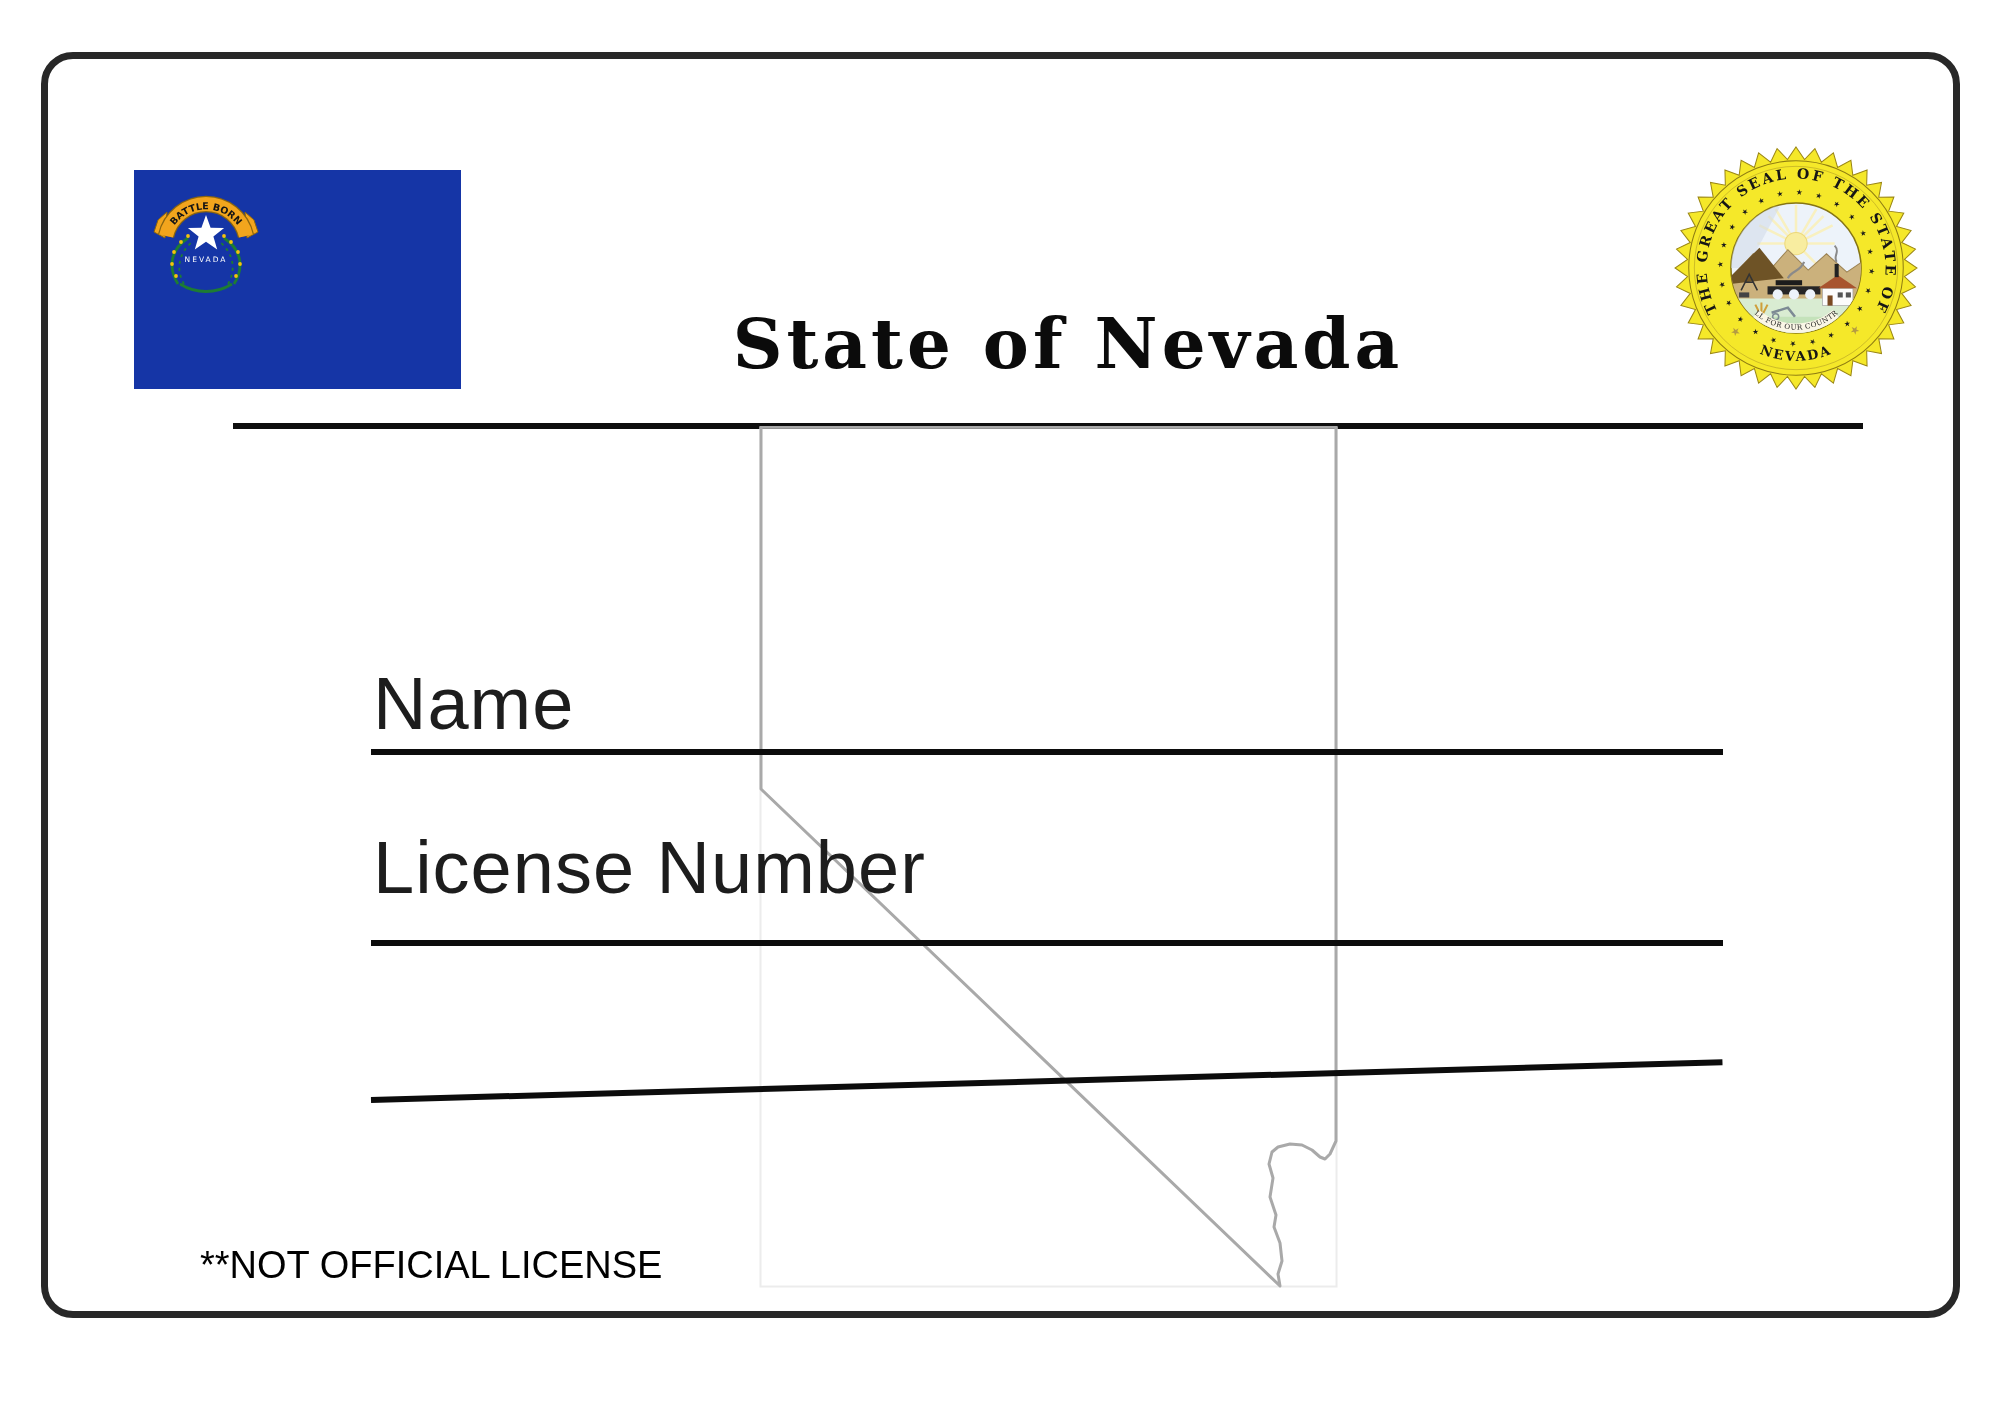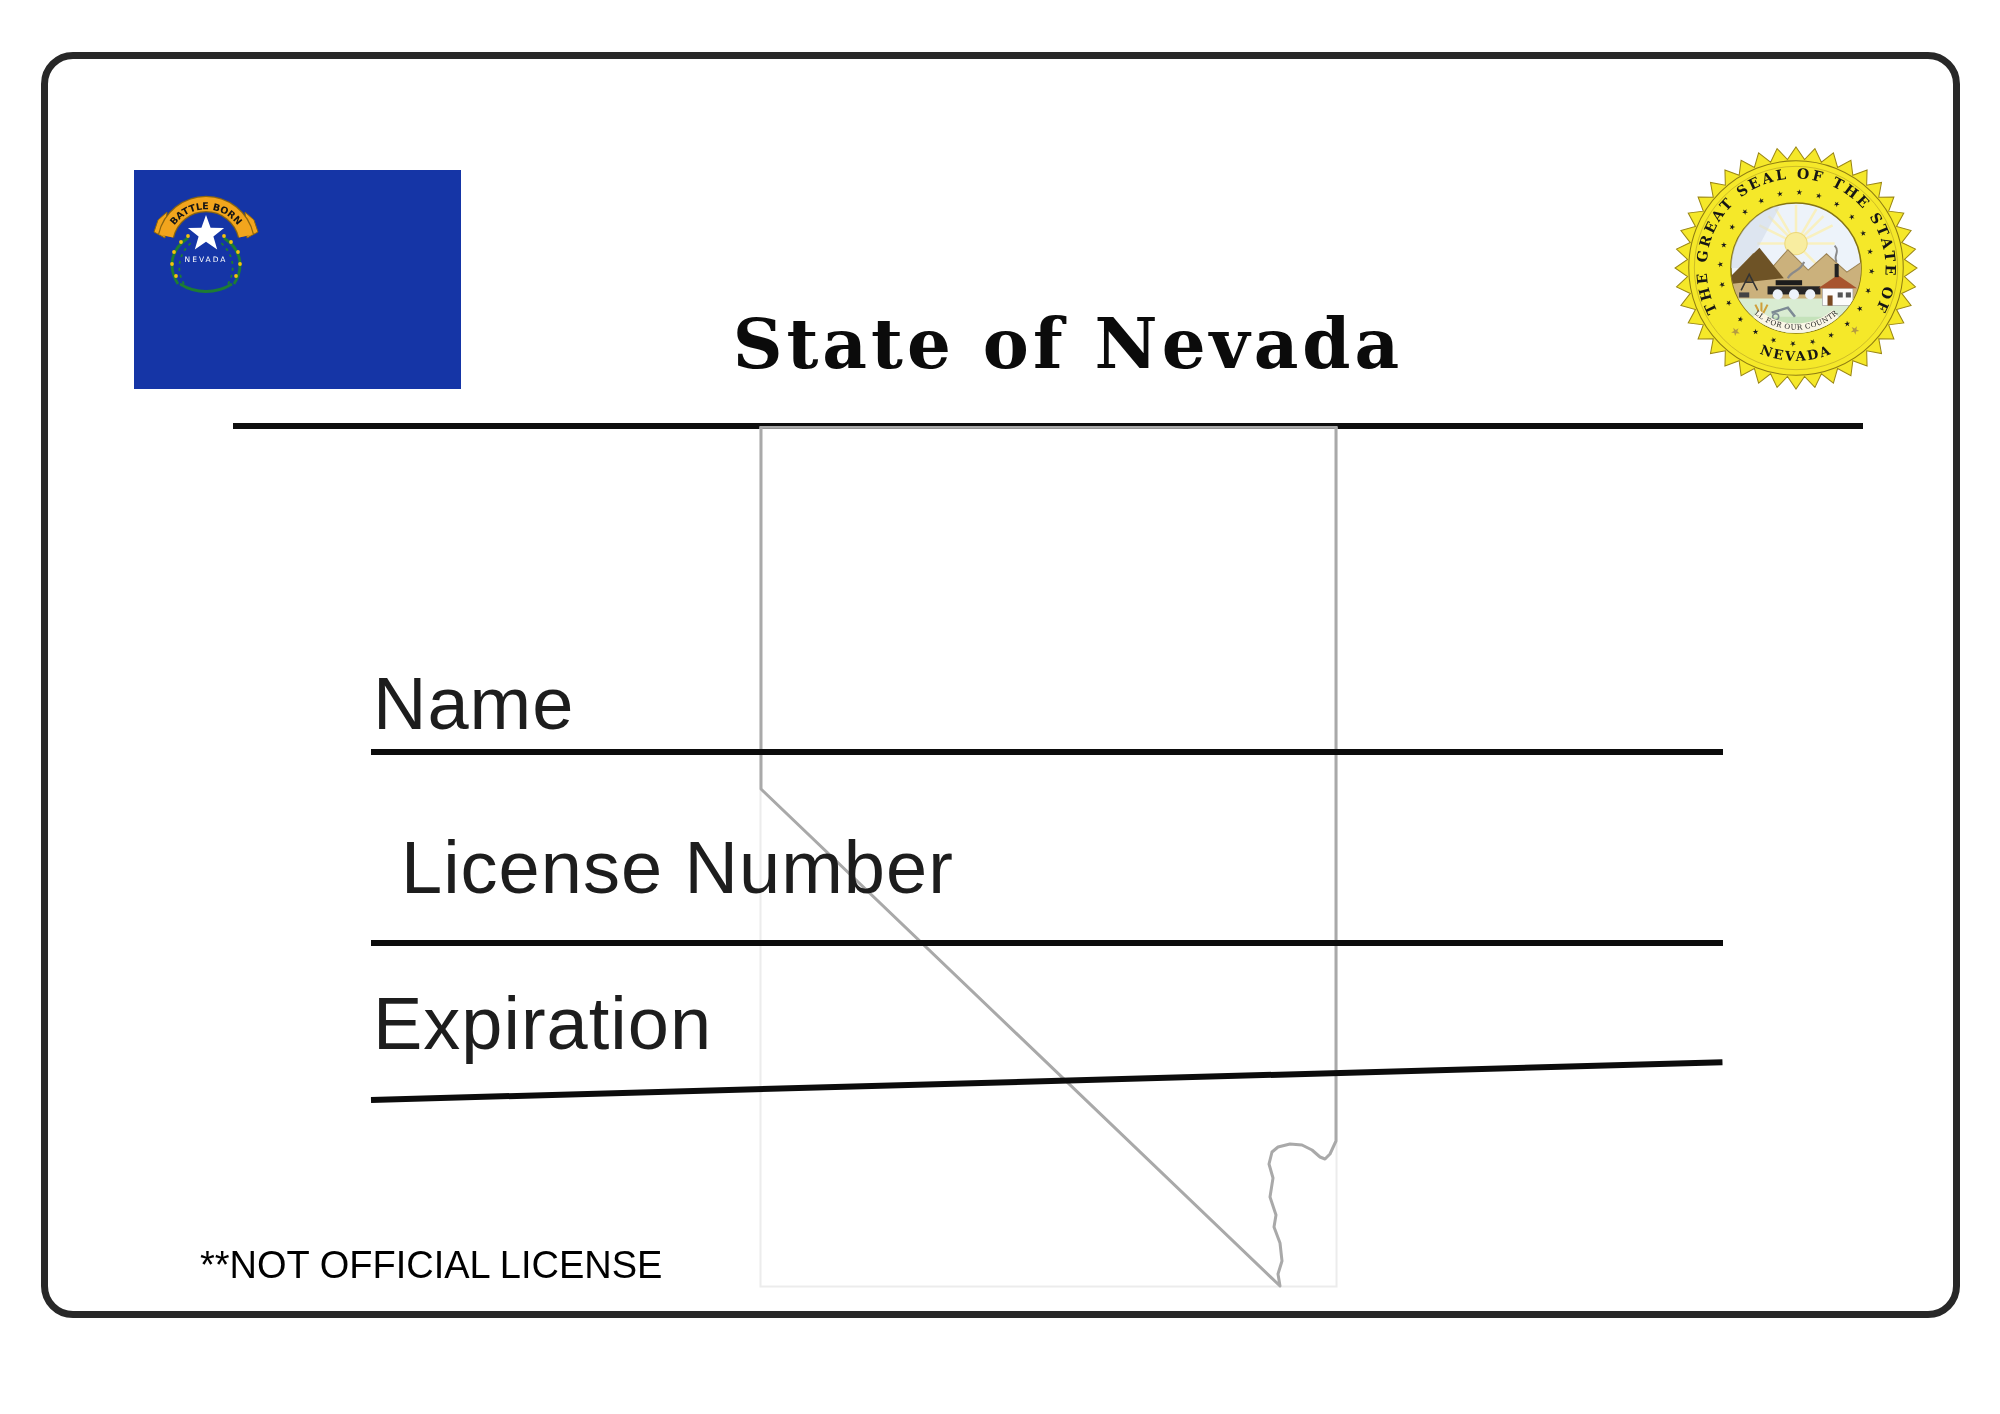--- a/index.html
+++ b/index.html
@@ -146,24 +146,23 @@
     </svg>
 
     <svg class="watermark" viewBox="0 0 579 862">
       <rect x="1.5" y="1.5" width="576" height="859" fill="none" stroke="#ECECEC" stroke-width="2"></rect>
       <path d="M 2,1 L 2,363 L 521,860 L 519,848 L 523,835 L 521,817 L 515,801 L 517,789 L 511,771 L 514,752 L 510,738 L 513,726 L 519,721 L 531,718 L 543,719 L 553,724 L 561,731 L 566,733 L 571,728 L 577,715 L 577,1 Z" fill="none" stroke="#A9A9A9" stroke-width="3" stroke-linejoin="round"></path>
     </svg>
 
     <div class="field-label" style="top:608px;">Name</div>
     <div class="underline" style="top:690px;"></div>
 
-    <div class="field-label" style="top:772px;margin-left:28px;">License Number</div>
+    <div class="field-label" style="top:772px;">License Number</div>
     <div class="underline" style="top:881px;"></div>
 
-    <div class="field-label" style="top:928px;">Expiration</div>
     <div class="underline" style="top:1038px;transform:rotate(-1.6deg);transform-origin:left center;"></div>
 
     <div class="footer">
       <div>**NOT OFFICIAL LICENSE</div>
     </div>
 
   </div>
 </div>
 
 </body></html>

